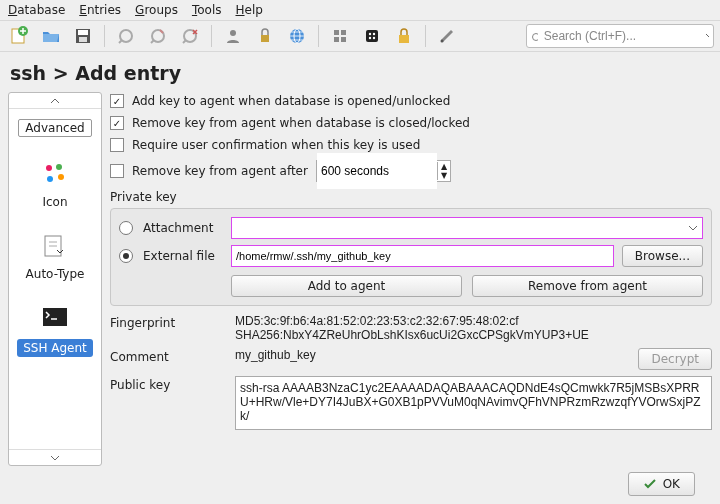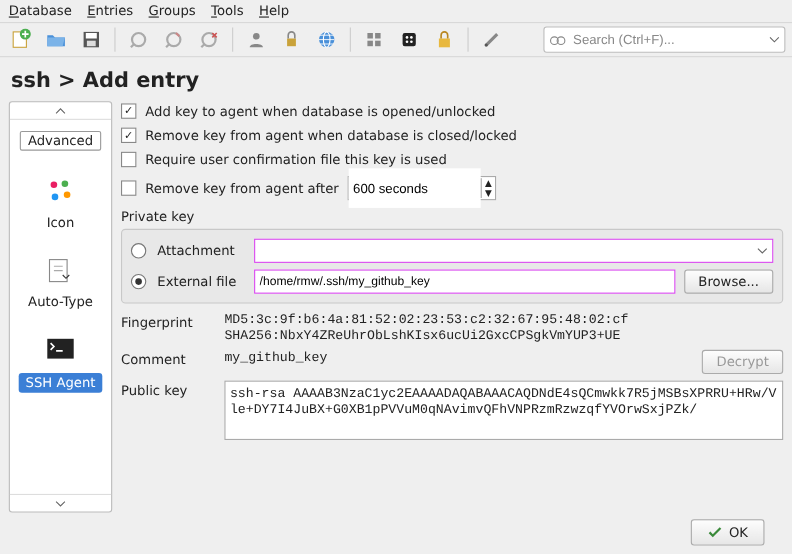--- a/index.html
+++ b/index.html
@@ -36,21 +36,21 @@
     border-radius: 3px;
   }
   .sep { width: 1px; height: 22px; background: #ccc; margin: 0 2px; }
   .spacer { flex: 1; }
   .search-box {
     display: flex; align-items: center;
     border: 1px solid #bdbdbd;
     border-radius: 3px;
     background: #fff;
     height: 24px;
-    width: 220px;
+    width: 188px;
     padding: 0 4px;
     gap: 4px;
   }
   .search-box input {
     border: none; outline: none;
     flex: 1; font-size: 12px;
     color: #555;
   }
   .search-box input::placeholder { color: #888; }
   .breadcrumb {
@@ -153,28 +153,29 @@
   .btn.disabled { color:#999; cursor:default; }
   .two-btns {
     grid-column: 3 / span 2;
     display: flex; gap: 10px;
     margin-top: 2px;
   }
   .two-btns .btn { flex:1; }
   .info-grid {
     display: grid;
     grid-template-columns: 72px 1fr auto;
-    gap: 6px 22px;
+    gap: 6px 10px;
     align-items: start;
     margin-top: 4px;
   }
   .info-label { padding-top:2px; }
   .mono {
-    font-family: Liberation Mono, monospace;
+    font-family: Liberation Sans, sans-serif;
     font-size: 12px;
+    margin-left: 43px;
   }
   .pubkey-box {
     border: 1px solid #aaa;
     background: #fff;
     padding: 4px;
     height: 54px;
     overflow: hidden;
     word-break: break-all;
   }
   .footer {
@@ -356,21 +357,21 @@
     <div class="chk-row">
       <span class="chk checked"></span>
       <span>Add key to agent when database is opened/unlocked</span>
     </div>
     <div class="chk-row">
       <span class="chk checked"></span>
       <span>Remove key from agent when database is closed/locked</span>
     </div>
     <div class="chk-row">
       <span class="chk"></span>
-      <span>Require user confirmation file this key is used</span>
+      <span>Require user confirmation when this key is used</span>
     </div>
     <div class="chk-row">
       <span class="chk"></span>
       <span>Remove key from agent after</span>
       <div class="spin-wrap">
         <input class="inline-input" value="600 seconds" style="">
         <div class="spin-btns">
             <div>▲</div>
             <div>▼</div>
           </div>
@@ -385,20 +386,24 @@
         <svg width="10" height="10">
             <path d="M1 3l4 4 4-4" fill="none" stroke="#666"></path>
           </svg>
       </div>
 
       <span class="radio checked"></span>
       <span>External file</span>
       <input class="txt-input" value="/home/rmw/.ssh/my_github_key" style="">
       <div class="btn">Browse...</div>
 
+      <div class="two-btns">
+        <div class="btn">Add to agent</div>
+        <div class="btn">Remove from agent</div>
+      </div>
     </div>
 
     <div class="info-grid">
       <div class="info-label">Fingerprint</div>
       <div class="mono" style="grid-column:2/span 2; white-space:pre;">MD5:3c:9f:b6:4a:81:52:02:23:53:c2:32:67:95:48:02:cf
 SHA256:NbxY4ZReUhrObLshKIsx6ucUi2GxcCPSgkVmYUP3+UE</div>
 
       <div class="info-label">Comment</div>
       <div class="mono">my_github_key</div>
       <div class="btn disabled">Decrypt</div>

